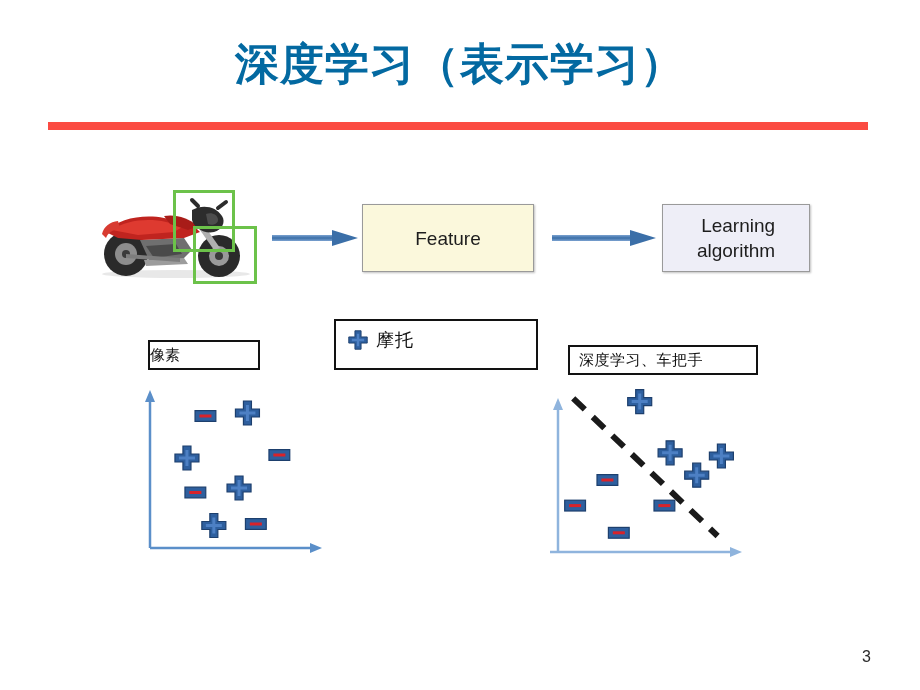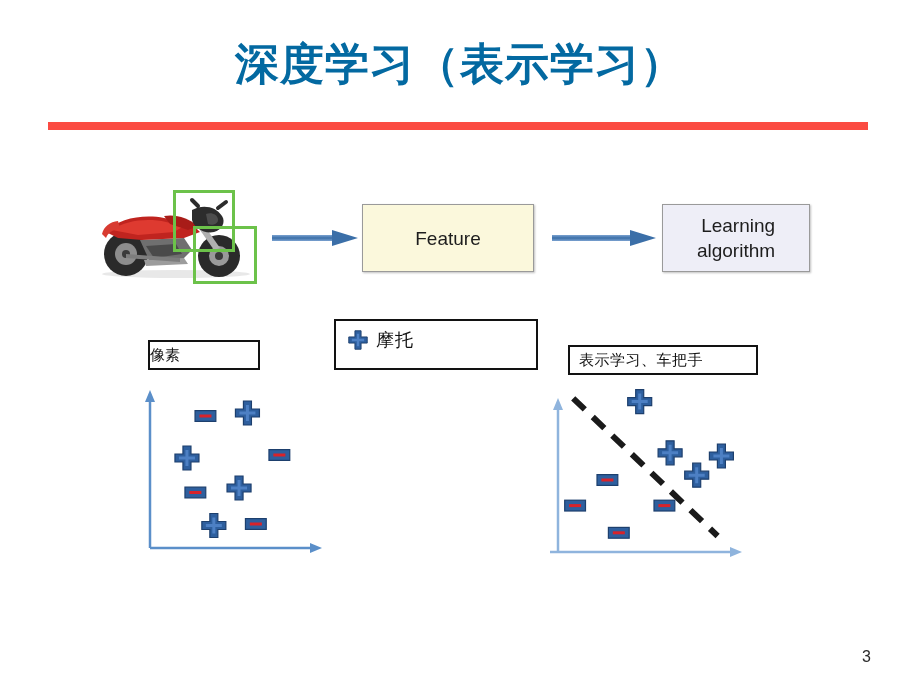--- a/index.html
+++ b/index.html
@@ -290,21 +290,21 @@
     <div class="legend-row">
       <svg class="legend-marker-plus" viewBox="0 0 26 26">
         <path d="M9 1 H17 V9 H25 V17 H17 V25 H9 V17 H1 V9 H9 Z" fill="#2e5f9e" stroke="#1d3f6d" stroke-width="1.2"></path>
         <path d="M11.5 5 H14.5 V11.5 H21 V14.5 H14.5 V21 H11.5 V14.5 H5 V11.5 H11.5 Z" fill="#4d80c4"></path>
       </svg>
       <span class="legend-text">摩托</span>
     </div>
   </div>
 
   <div class="caption-box" id="wheel-label">
-    <span>表示学习、车把手</span>
+    <span>深度学习、车把手</span>
   </div>
 
   <div class="plot" id="plot-pixels">
     <svg class="plot-axes" viewBox="0 0 196 176">
 
       <line x1="14" y1="162" x2="14" y2="12" stroke="#5b8fc9" stroke-width="2.5"></line>
       <path d="M14 4 L9 16 L19 16 Z" fill="#5b8fc9"></path>
 
       <line x1="14" y1="162" x2="178" y2="162" stroke="#5b8fc9" stroke-width="2.5"></line>
       <path d="M186 162 L174 157 L174 167 Z" fill="#5b8fc9"></path>

